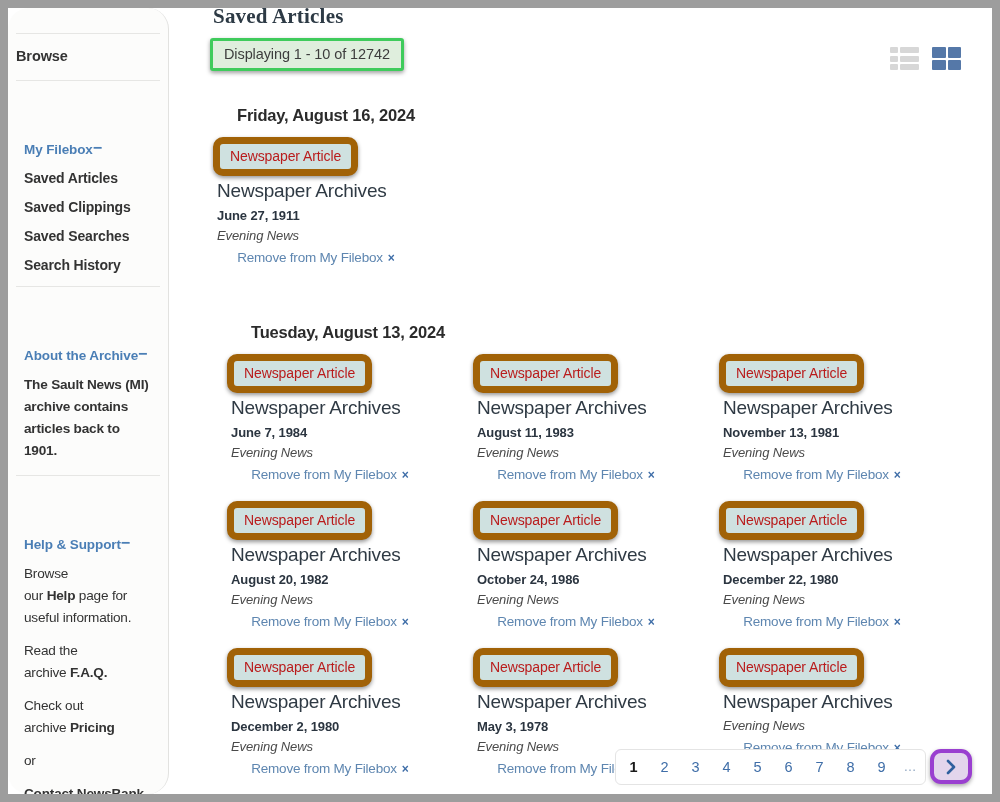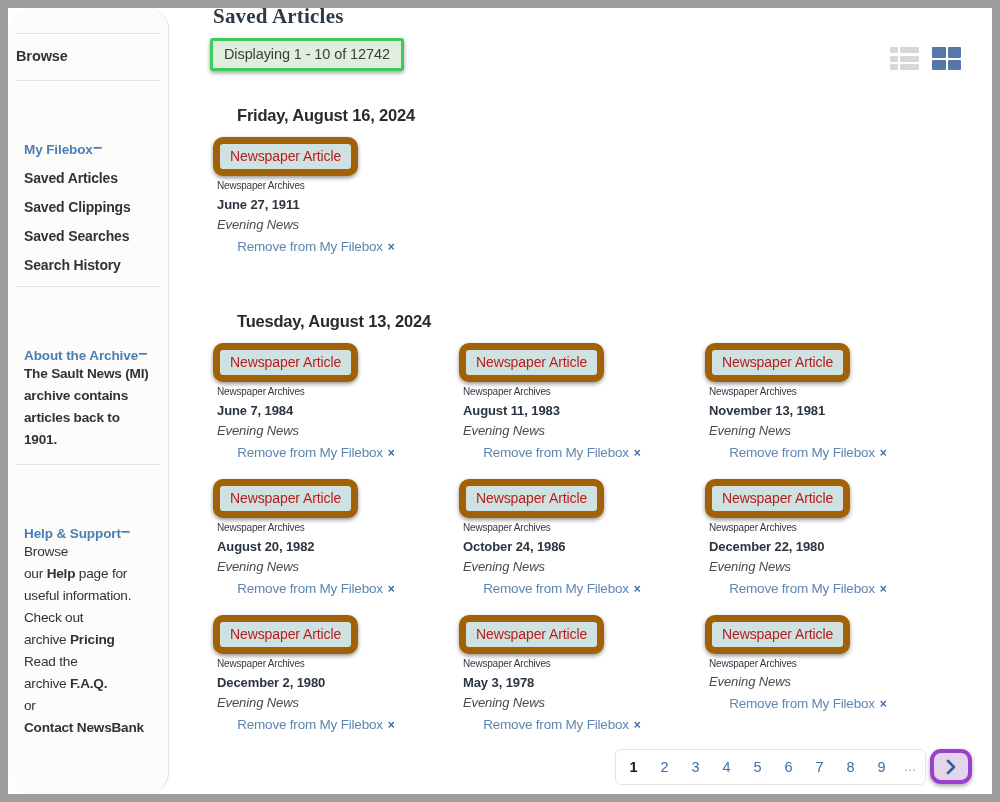--- a/index.html
+++ b/index.html
@@ -76,20 +76,21 @@
     letter-spacing: -0.15px;
     padding: 0 8px;
     margin-top: 13px;
   }
   .sb-para {
     font-size: 13.6px;
     color: #333333;
     letter-spacing: -0.2px;
     line-height: 1.62;
     padding: 0 8px;
+    margin-top: 11px;
   }
   .sb-para.bold { font-weight: bold; }
   .sb-para b { font-weight: bold; }
 
   
   #main {
     flex: 1 1 auto;
     position: relative;
     background: #ffffff;
     padding: 0 18px 0 40px;
@@ -148,21 +149,21 @@
 
   
   .date-head {
     font-size: 16.5px;
     font-weight: bold;
     color: #2b2b2b;
     letter-spacing: -0.2px;
     margin: 0 0 8px 28px;
   }
   .grp-single { margin-top: 16px; }
-  .grp-second { margin-top: 43px; }
+  .grp-second { margin-top: 43px; margin-left: 14px; }
 
   .row {
     display: flex;
   }
   .cell {
     width: 246px;
     flex: 0 0 246px;
     position: relative;
     padding-bottom: 14px;
   }
@@ -175,21 +176,21 @@
     font-size: 14px;
     color: #b91c1c;
     letter-spacing: -0.1px;
     background: #cfe1e0;
     border: 7px solid #a16207;
     border-radius: 10px;
     padding: 4px 10px 5px 10px;
     box-shadow: 0 2px 4px rgba(0,0,0,0.42);
   }
   .src-title {
-    font-size: 10px;
+    font-size: 19px;
     color: #2f3a44;
     letter-spacing: -0.2px;
     margin: 2px 0 0 8px;
   }
   .art-date {
     font-size: 13px;
     font-weight: bold;
     color: #2b3540;
     letter-spacing: -0.1px;
     margin: 6px 0 0 8px;
@@ -317,27 +318,27 @@
         <span class="sb-minus">−</span>
       </div>
 
       <div class="sb-para">
         <span>Browse</span><br>
         <span>our </span><b>Help</b><span> page for</span><br>
         <span>useful information.</span>
       </div>
 
       <div class="sb-para">
+        <span>Read the</span><br>
+        <span>archive </span><b>F.A.Q.</b>
+      </div>
+
+      <div class="sb-para">
         <span>Check out</span><br>
         <span>archive </span><b>Pricing</b>
-      </div>
-
-      <div class="sb-para">
-        <span>Read the</span><br>
-        <span>archive </span><b>F.A.Q.</b>
       </div>
 
       <div class="sb-para">or</div>
 
       <div class="sb-para bold">Contact NewsBank</div>
     </div>
   </aside>
 
   <main id="main">
 

